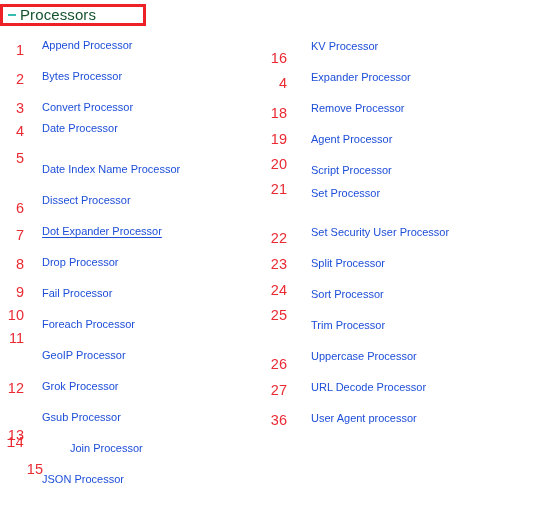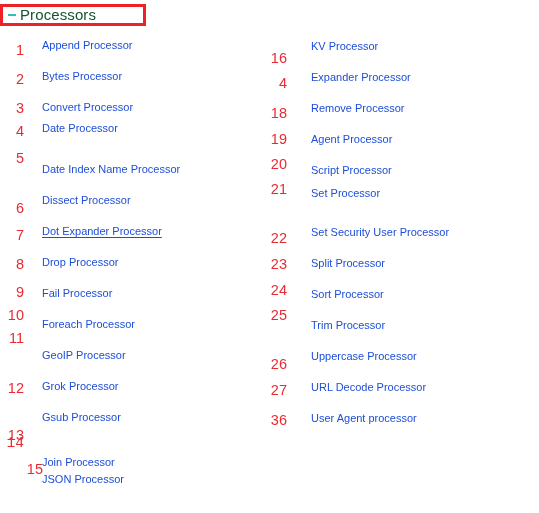--- a/index.html
+++ b/index.html
@@ -130,21 +130,21 @@
       <a class="entry" href="#" style="top: 288px;">Fail Processor</a>
       <span class="marker" style="top: 308px;">10</span>
       <a class="entry" href="#" style="top: 319px;">Foreach Processor</a>
       <span class="marker" style="top: 331px;">11</span>
       <a class="entry" href="#" style="top: 350px;">GeoIP Processor</a>
       <span class="marker" style="top: 381px;">12</span>
       <a class="entry" href="#" style="top: 381px;">Grok Processor</a>
       <span class="marker" style="top: 411px; margin-top: 17px;">13</span>
       <a class="entry" href="#" style="top: 412px;">Gsub Processor</a>
       <span class="marker" style="top: 436px; font-family: Liberation Mono, monospace;">14</span>
-      <a class="entry" href="#" style="top: 457px;">Join Processor</a>
+      <a class="entry" href="#" style="top: 443px; margin-left: 28px;">Join Processor</a>
       <span class="marker" style="top: 462px; padding-left: 19px;">15</span>
       <a class="entry" href="#" style="top: 474px;">JSON Processor</a>
     </div>
 
   <div class="column right">
       <span class="marker" style="top: 51px;">16</span>
       <a class="entry" href="#" style="top: 41px;">KV Processor</a>
       <span class="marker" style="top: 76px;">4</span>
       <a class="entry" href="#" style="top: 72px;">Expander Processor</a>
       <span class="marker" style="top: 106px;">18</span>

